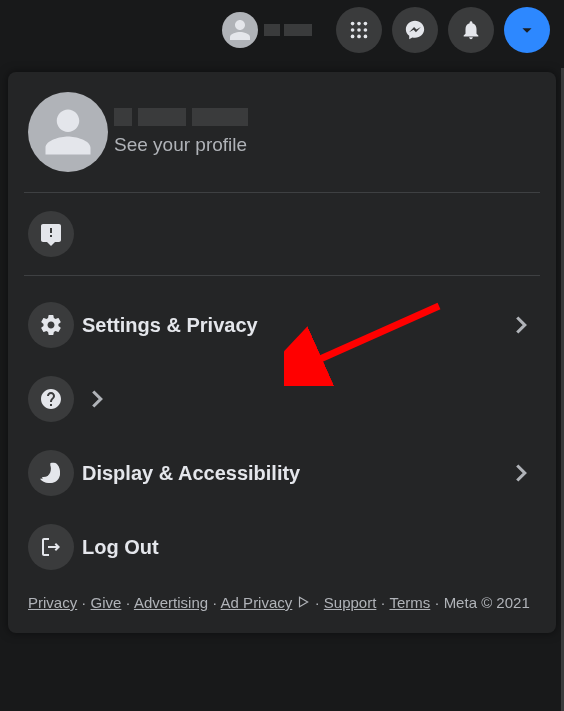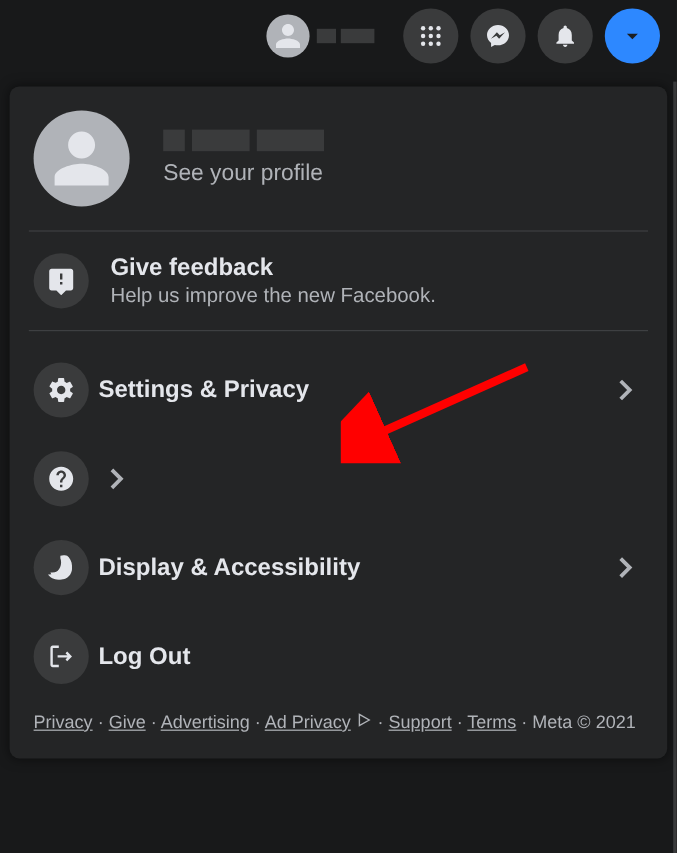--- a/index.html
+++ b/index.html
@@ -77,21 +77,21 @@
       margin: 12px 8px 0 8px;
       background: #242526;
       border-radius: 8px;
       box-shadow: 0 0 10px rgba(0,0,0,0.5);
       padding: 14px 16px 14px 16px;
       position: relative;
     }
     .profile-row {
       display: flex;
       align-items: center;
-      gap: 28px;
+      gap: 6px;
       padding: 6px 4px 20px 4px;
       border-bottom: 1px solid #3e4042;
       cursor: pointer;
     }
     .avatar-large {
       width: 80px;
       height: 80px;
       border-radius: 50%;
       background: #b0b3b8;
       display: flex;
@@ -267,24 +267,20 @@
       <div class="profile-sub">See your profile</div>
     </div>
   </div>
 
   <div class="feedback-row">
     <div class="icon-circ">
       <svg viewBox="0 0 24 24">
           <path d="M20 2H4c-1.1 0-2 .9-2 2v14c0 1.1.9 2 2 2h4l4 4 4-4h4c1.1 0 2-.9 2-2V4c0-1.1-.9-2-2-2zm-7 13h-2v-2h2v2zm0-4h-2V6h2v5z"></path>
         </svg>
     </div>
-    <div>
-      <div class="feedback-title">Give feedback</div>
-      <div class="feedback-sub">Help us improve the new Facebook.</div>
-    </div>
   </div>
 
   <div class="menu-section">
     <div class="menu-row">
       <div class="icon-circ">
         <svg viewBox="0 0 24 24">
             <path d="M19.4 13c.04-.3.06-.66.06-1s-.02-.7-.06-1l2.1-1.6c.2-.15.25-.4.12-.62l-2-3.46c-.12-.22-.4-.3-.6-.22l-2.5 1c-.52-.4-1.08-.73-1.7-.98l-.38-2.65C14.4 2.2 14.2 2 13.96 2h-4c-.24 0-.44.2-.48.42l-.38 2.65c-.6.25-1.17.58-1.7.98l-2.5-1c-.22-.08-.48 0-.6.22l-2 3.46c-.13.22-.07.47.12.62L4.52 11c-.04.3-.06.66-.06 1s.02.7.06 1l-2.1 1.6c-.2.15-.25.4-.12.62l2 3.46c.12.22.4.3.6.22l2.5-1c.52.4 1.08.73 1.7.98l.38 2.65c.04.22.24.42.48.42h4c.24 0 .44-.2.48-.42l.38-2.65c.6-.25 1.17-.58 1.7-.98l2.5 1c.22.08.48 0 .6-.22l2-3.46c.13-.22.07-.47-.12-.62L19.4 13zM12 15.5c-1.93 0-3.5-1.57-3.5-3.5s1.57-3.5 3.5-3.5 3.5 1.57 3.5 3.5-1.57 3.5-3.5 3.5z"></path>
           </svg>
       </div>
       <div class="menu-label">Settings &amp; Privacy</div>

